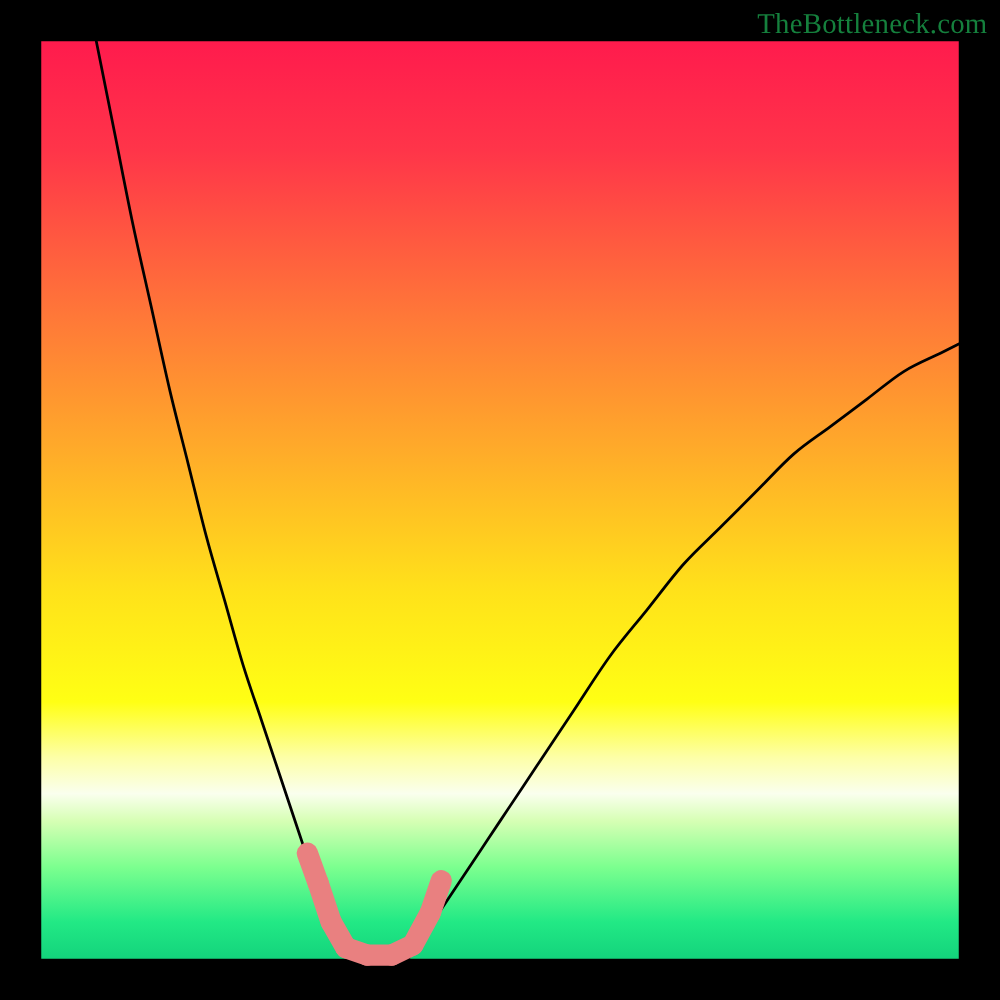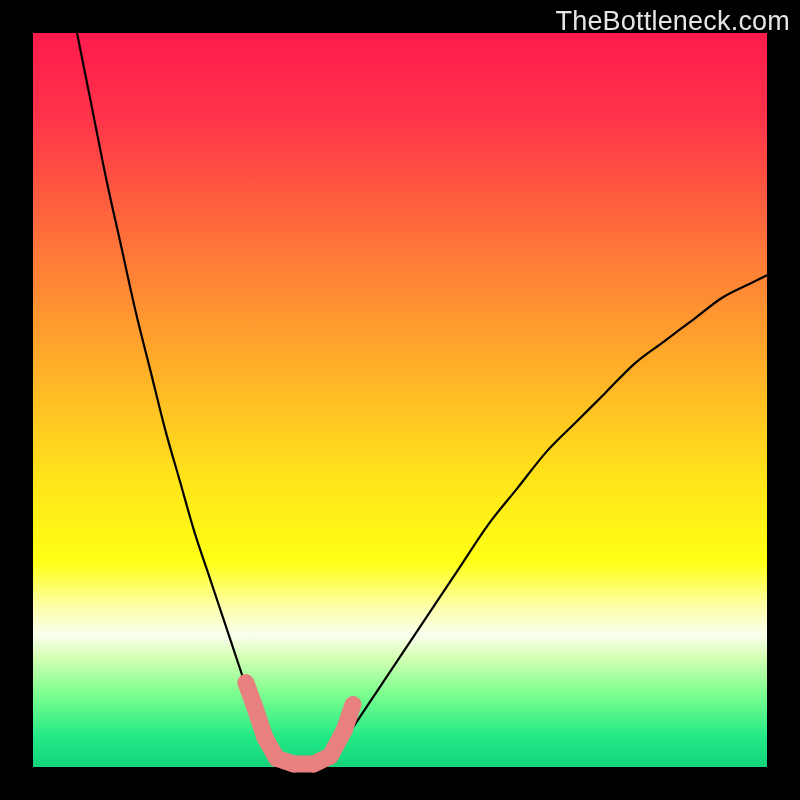--- a/index.html
+++ b/index.html
@@ -22,25 +22,25 @@
     left: 33px;
     top: 33px;
     width: 734px;
     height: 734px;
     
   }
   .watermark {
     position: absolute;
     top: 6px;
     right: 10px;
-    color: #e5e5e5;
-    font-size: 27px;
+    color: #15803d;
+    font-size: 23px;
     font-weight: 500;
     letter-spacing: 0.2px;
-    font-family: Liberation Sans, sans-serif;
+    font-family: Liberation Serif, serif;
   }
   svg.overlay {
     position: absolute;
     left: 0;
     top: 0;
     width: 734px;
     height: 734px;
     overflow: visible;
   }
   .curve {

